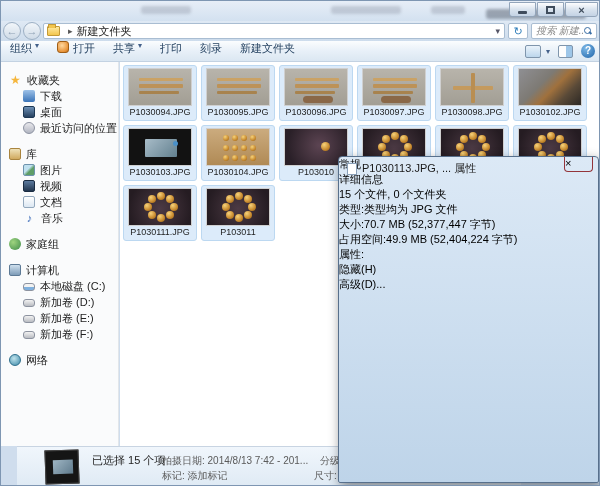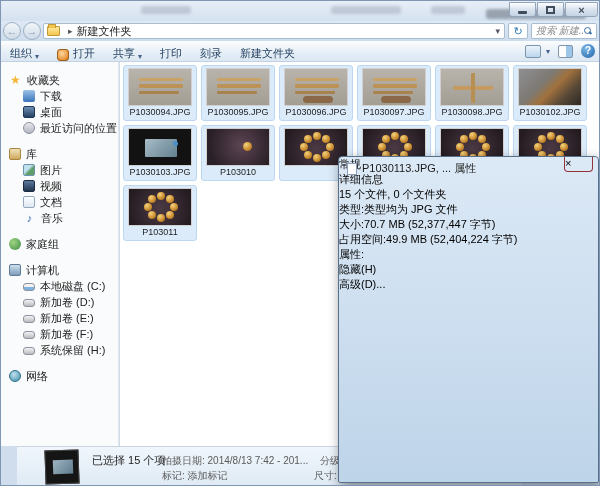--- a/index.html
+++ b/index.html
@@ -36,21 +36,21 @@
   .searchbox { position:absolute; left:530px; top:2px; width:66px; height:16px; background:#fff;
     border:1px solid #a9bdd2; border-radius:2px; display:flex; align-items:center; }
   .searchbox .ph { font-size:10px; font-style:italic; color:#8a8a8a; margin-left:4px; white-space:nowrap; overflow:hidden; }
   .mag { position:relative; width:8px; height:8px; margin-left:auto; margin-right:4px; flex:none; }
   .mag:before { content:""; position:absolute; left:0; top:0; width:5px; height:5px; border:1.5px solid #3a6ea5; border-radius:50%; }
   .mag:after { content:""; position:absolute; left:5px; top:5px; width:3px; height:1.5px; background:#3a6ea5; transform:rotate(45deg); }
 
   .commandbar { position:absolute; left:0; top:40px; width:600px; height:21px;
     background:linear-gradient(180deg,#fbfdfe,#e8f0f8 50%,#dbe7f2); border-bottom:1px solid #c3d2e2;
     display:flex; align-items:center; font-size:11px; color:#1e3c5c; }
-  .cmd-item { padding:0 9px; display:flex; align-items:flex-end; height:100%; }
+  .cmd-item { padding:0 9px; display:flex; align-items:flex-start; height:100%; }
   .cmd-drop { font-size:8px; margin-left:3px; color:#44618a; }
   .open-ico { width:12px; height:12px; border-radius:3px; margin-right:4px;
     background:radial-gradient(circle at 40% 35%, #ffd9a0, #e8943a 70%, #b96a1c); border:1px solid #a05e16; }
   .cmd-right { margin-left:auto; display:flex; align-items:center; padding-right:6px; }
   .views-ico { width:16px; height:13px; border:1px solid #7f95ac; border-radius:2px;
     background:linear-gradient(180deg,#eaf3fb,#bcd6ec); margin-right:2px; }
   .preview-ico { width:15px; height:13px; border:1px solid #7f95ac; border-radius:2px; margin:0 8px 0 8px;
     background:linear-gradient(90deg,#fdfdfd 50%,#9ec6e8 50%); }
   .help-ico { width:14px; height:14px; border-radius:50%; background:radial-gradient(circle at 35% 30%,#7db9e8,#1f63a8);
     color:#fff; font-size:10px; font-weight:bold; text-align:center; line-height:14px; }
@@ -279,24 +279,20 @@
           <span>新加卷 (D:)</span>
         </div>
         <div class="sb-row child">
           <span class="sb-ico i-disk"></span>
           <span>新加卷 (E:)</span>
         </div>
         <div class="sb-row child">
           <span class="sb-ico i-disk"></span>
           <span>新加卷 (F:)</span>
         </div>
-        <div class="sb-row child">
-          <span class="sb-ico i-disk"></span>
-          <span>系统保留 (H:)</span>
-        </div>
       </div>
       <div class="sb-group">
         <div class="sb-row">
           <span class="sb-ico i-network"></span>
           <span>网络</span>
         </div>
       </div>
     </div>
 
   <div class="filearea">
@@ -345,20 +341,37 @@
         <div class="file-item">
           <div class="thumb" style="background: linear-gradient(135deg, rgb(143, 143, 147) 0%, rgb(125, 122, 116) 38%, rgb(160, 113, 61) 55%, rgb(90, 74, 56) 75%, rgb(44, 40, 36) 100%);"></div>
           <div class="fname">P1030102.JPG</div>
         </div>
         <div class="file-item">
           <div class="thumb" style="background: rgb(18, 18, 18);">
             <div class="bar" style="left: 16px; top: 10px; width: 32px; height: 18px; background: linear-gradient(135deg, rgb(168, 188, 200), rgb(98, 128, 143));"></div>
             <div class="bar" style="left: 44px; top: 12px; width: 5px; height: 5px; border-radius: 50%; background: rgb(74, 144, 200);"></div>
           </div>
           <div class="fname">P1030103.JPG</div>
+        </div>
+        <div class="file-item">
+          <div class="thumb" style="background: linear-gradient(rgb(203, 171, 126), rgb(176, 138, 85));">
+            <div class="dot" style="left: 16px; top: 6px; width: 6px; height: 6px;"></div>
+            <div class="dot" style="left: 25px; top: 6px; width: 6px; height: 6px;"></div>
+            <div class="dot" style="left: 34px; top: 6px; width: 6px; height: 6px;"></div>
+            <div class="dot" style="left: 43px; top: 6px; width: 6px; height: 6px;"></div>
+            <div class="dot" style="left: 16px; top: 16px; width: 6px; height: 6px;"></div>
+            <div class="dot" style="left: 25px; top: 16px; width: 6px; height: 6px;"></div>
+            <div class="dot" style="left: 34px; top: 16px; width: 6px; height: 6px;"></div>
+            <div class="dot" style="left: 43px; top: 16px; width: 6px; height: 6px;"></div>
+            <div class="dot" style="left: 16px; top: 26px; width: 6px; height: 6px;"></div>
+            <div class="dot" style="left: 25px; top: 26px; width: 6px; height: 6px;"></div>
+            <div class="dot" style="left: 34px; top: 26px; width: 6px; height: 6px;"></div>
+            <div class="dot" style="left: 43px; top: 26px; width: 6px; height: 6px;"></div>
+          </div>
+          <div class="fname">P1030104.JPG</div>
         </div>
         <div class="file-item">
           <div class="thumb" style="background: radial-gradient(circle at 55% 45%, rgb(92, 68, 82), rgb(42, 32, 40) 80%);">
             <div class="dot" style="left: 36px; top: 13px; width: 9px; height: 9px;"></div>
           </div>
           <div class="fname">P103010</div>
         </div>
         <div class="file-item">
           <div class="thumb" style="background: radial-gradient(circle at 50% 55%, rgb(76, 58, 68), rgb(37, 28, 34) 85%);">
             <div class="dot" style="left: 28px; top: 3px; width: 8px; height: 8px;"></div>

